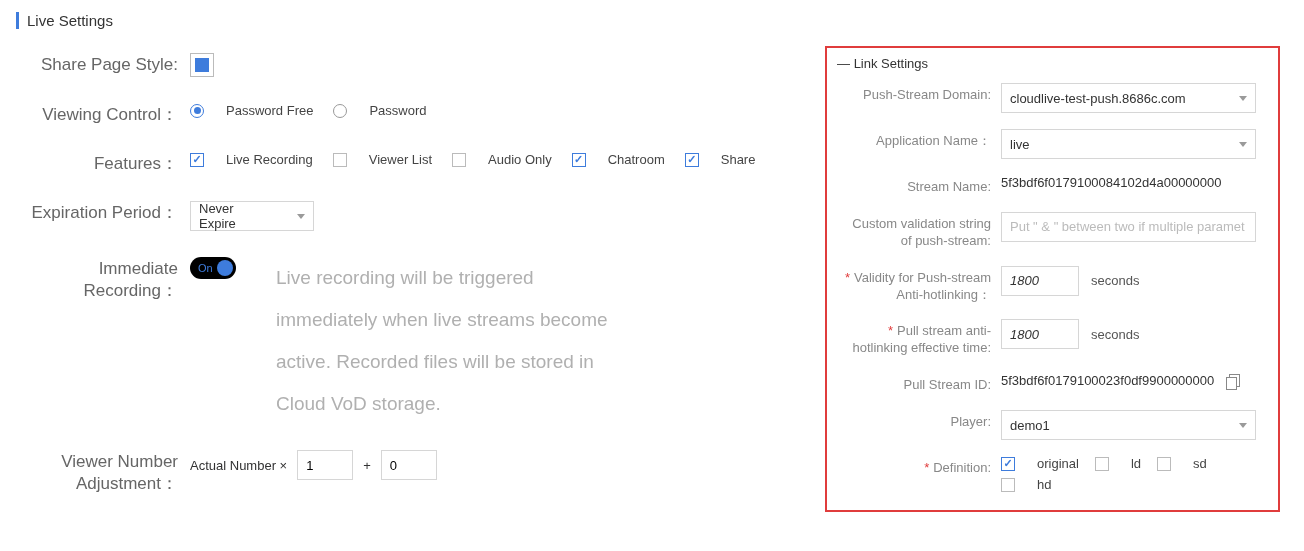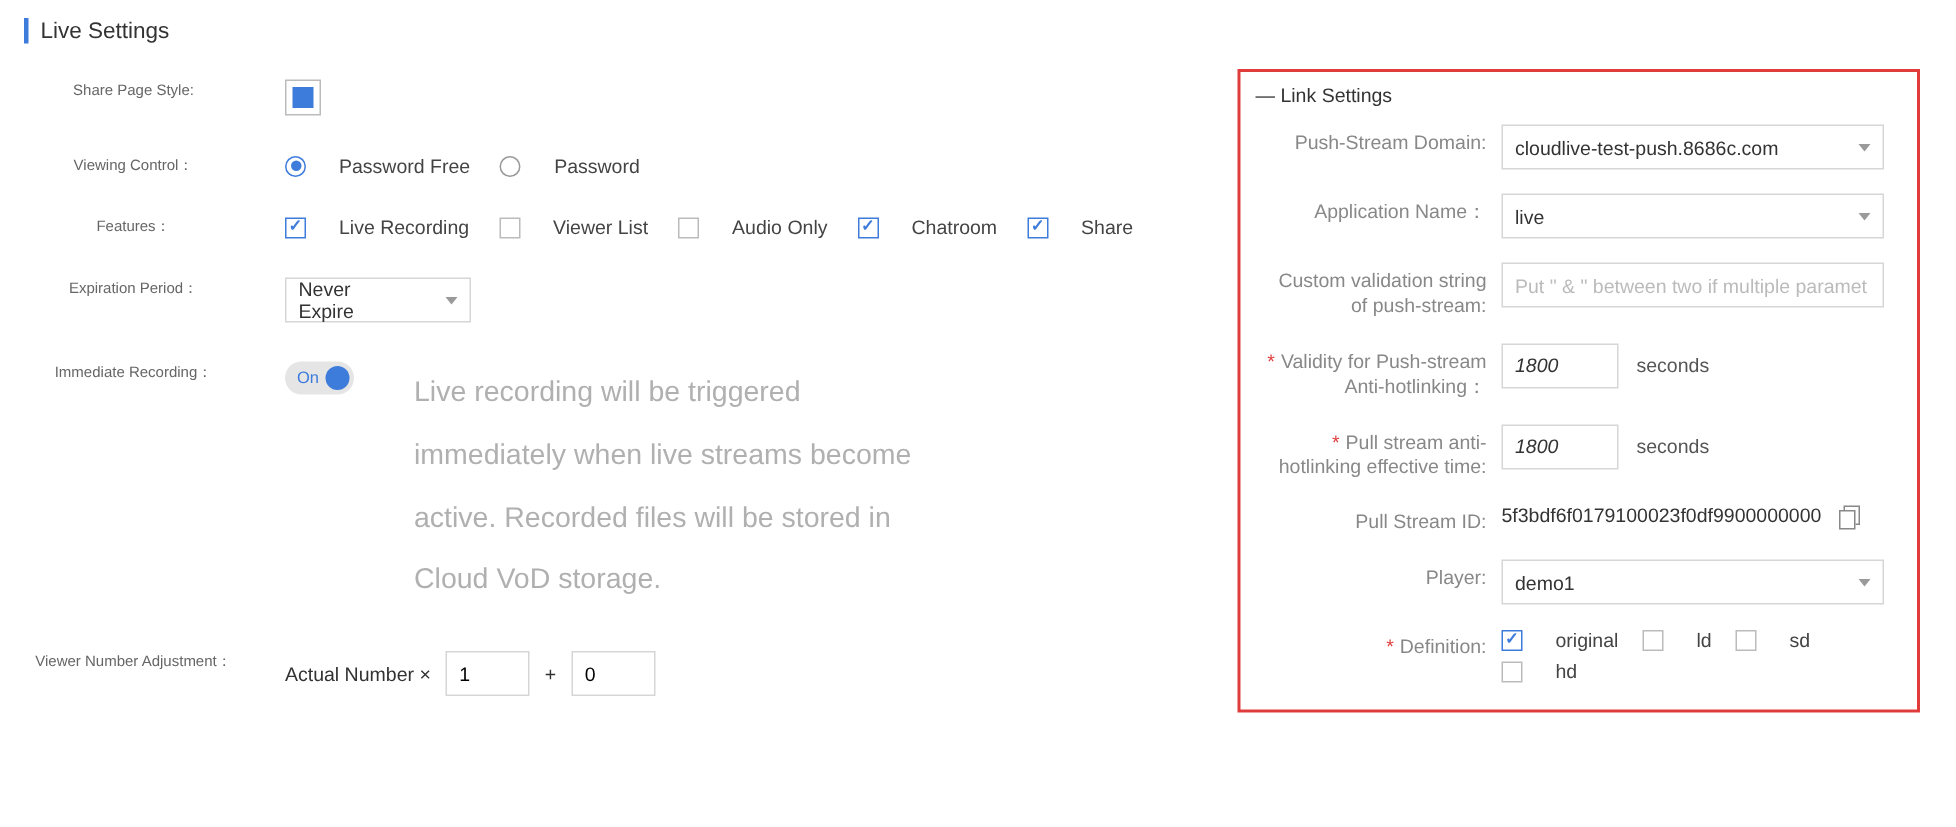--- a/index.html
+++ b/index.html
@@ -41,26 +41,26 @@
   }
   .legend::before { content: "— "; }
   .row {
     display: flex;
     align-items: flex-start;
     margin-bottom: 22px;
   }
   .row.compact { margin-bottom: 14px; }
   .lbl {
     width: 190px;
-    text-align: center;
+    text-align: right;
     color: #666;
     padding-right: 12px;
     padding-top: 5px;
     flex-shrink: 0;
-    font-size: 10px;
+    font-size: 17px;
     line-height: 1.3;
   }
   .lbl-right {
     width: 160px;
     text-align: right;
     color: #888;
     padding-right: 10px;
     padding-top: 6px;
     flex-shrink: 0;
     font-size: 13px;
@@ -104,21 +104,21 @@
   .select-arrow {
     margin-left: 10px;
     width: 0; height: 0;
     border-left: 4px solid transparent;
     border-right: 4px solid transparent;
     border-top: 5px solid #9a9a9a;
   }
   .select-expire { width: 124px; }
   .toggle {
     width: 46px; height: 22px; border-radius: 11px;
-    background: #e5e5e5;
+    background: #000000;
     position: relative; cursor: pointer;
     display: inline-flex; align-items: center;
   }
   .toggle-knob {
     width: 16px; height: 16px; border-radius: 50%;
     background: #3e7cdc;
     position: absolute; right: 3px; top: 3px;
   }
   .toggle-label {
     font-size: 11px; color: #3e7cdc; margin-left: 8px;
@@ -254,20 +254,26 @@
     <div class="row compact">
       <div class="lbl-right">Application Name：</div>
       <div class="val-right">
         <div class="select sel-wide">
           <span>live</span>
           <span class="select-arrow"></span>
         </div>
       </div>
     </div>
 
+    <div class="row compact">
+      <div class="lbl-right">Stream Name:</div>
+      <div class="val-right">
+        <span class="stream-id">5f3bdf6f0179100084102d4a00000000</span>
+      </div>
+    </div>
 
     <div class="row compact">
       <div class="lbl-right">Custom validation string of push-stream:</div>
       <div class="val-right">
         <input class="input input-wide" placeholder="Put &quot; &amp; &quot; between two if multiple paramet" style="">
       </div>
     </div>
 
     <div class="row compact">
       <div class="lbl-right"><span class="req">*</span><span>Validity for Push-stream Anti-hotlinking：</span></div>

